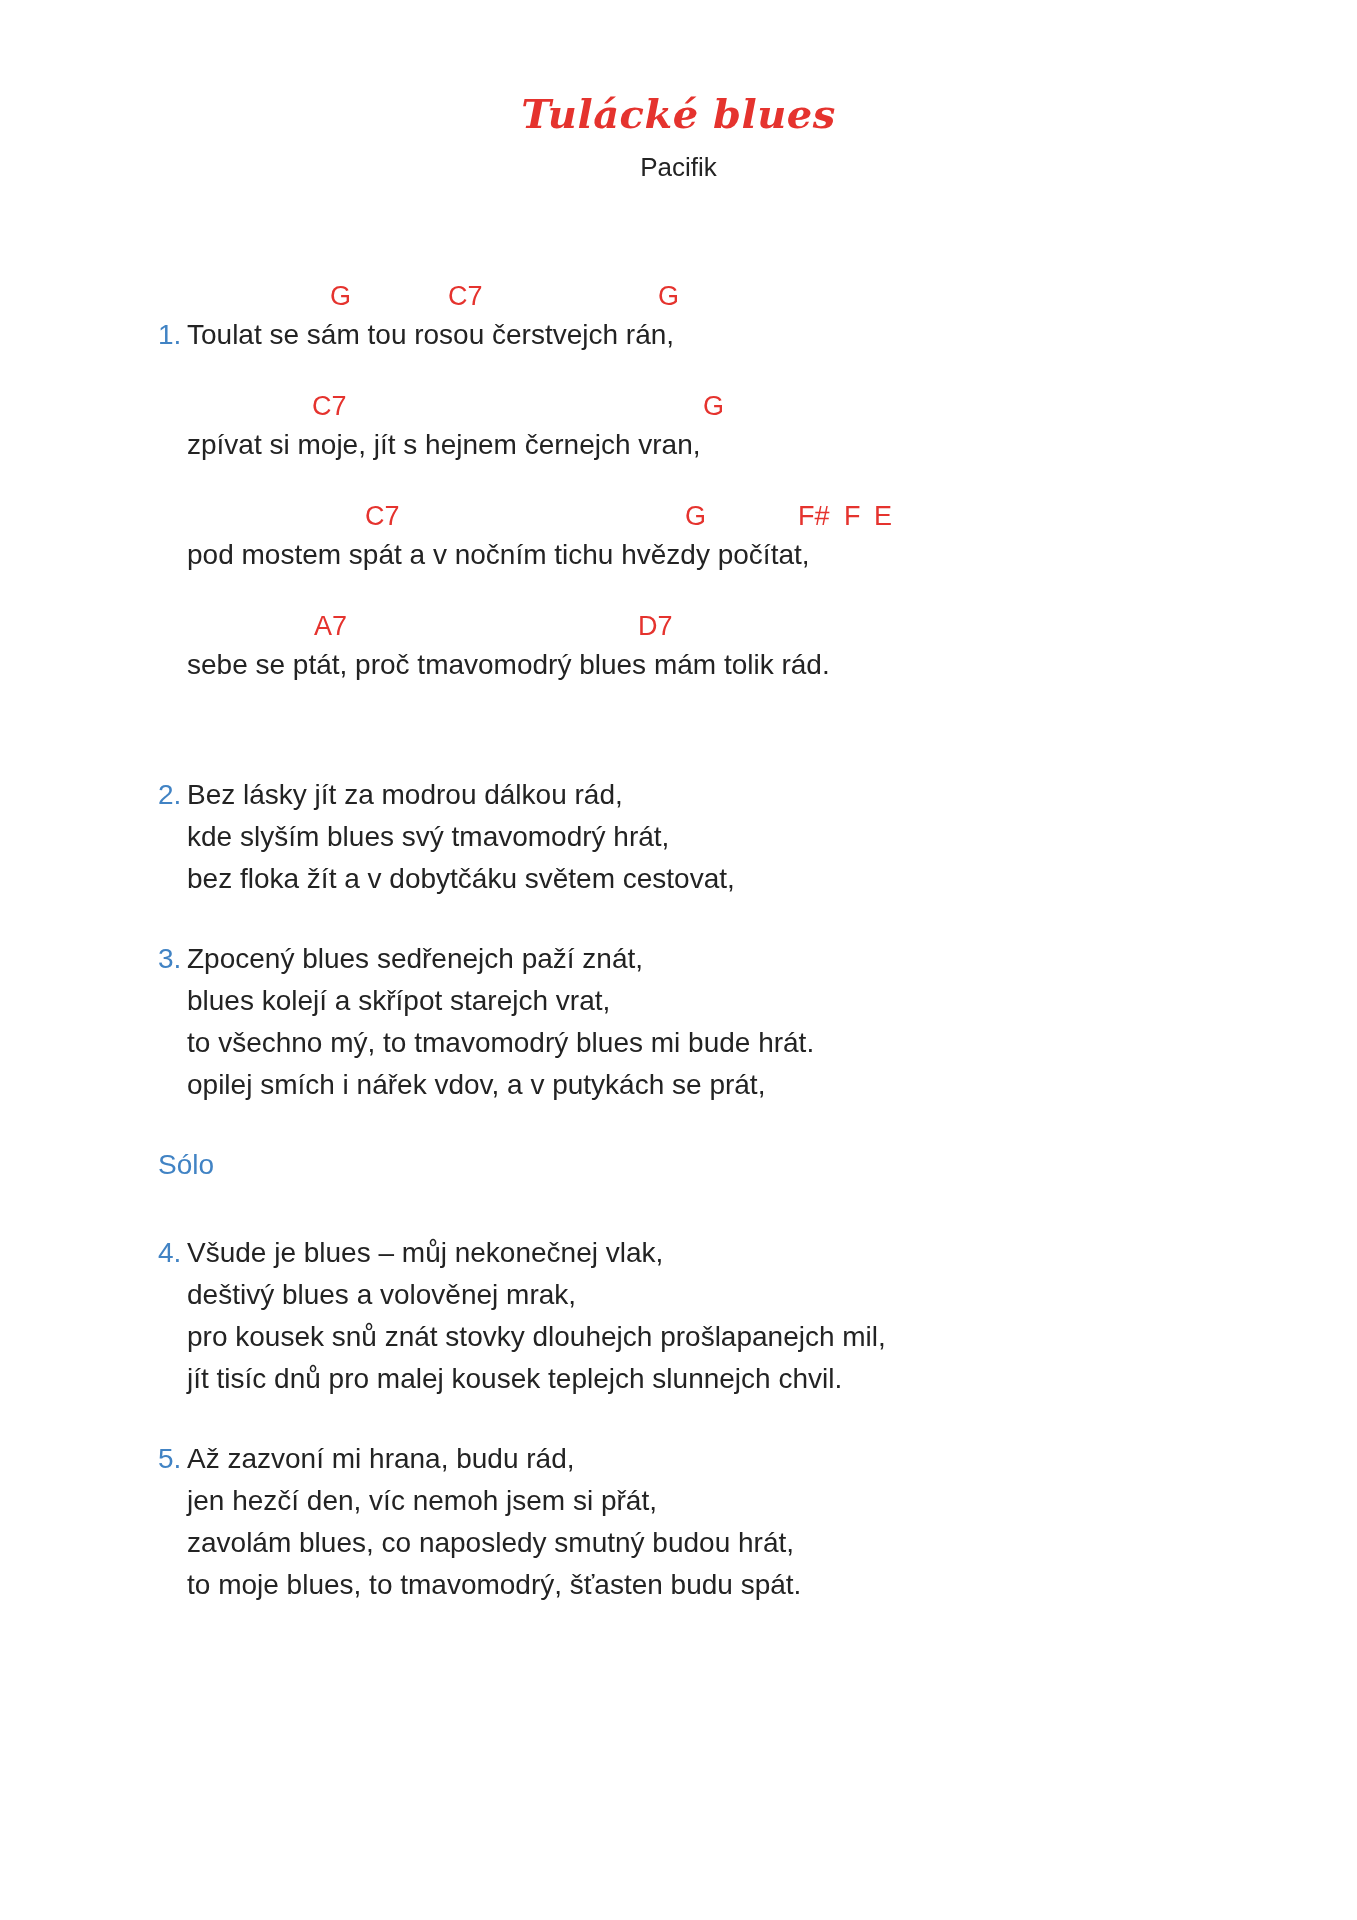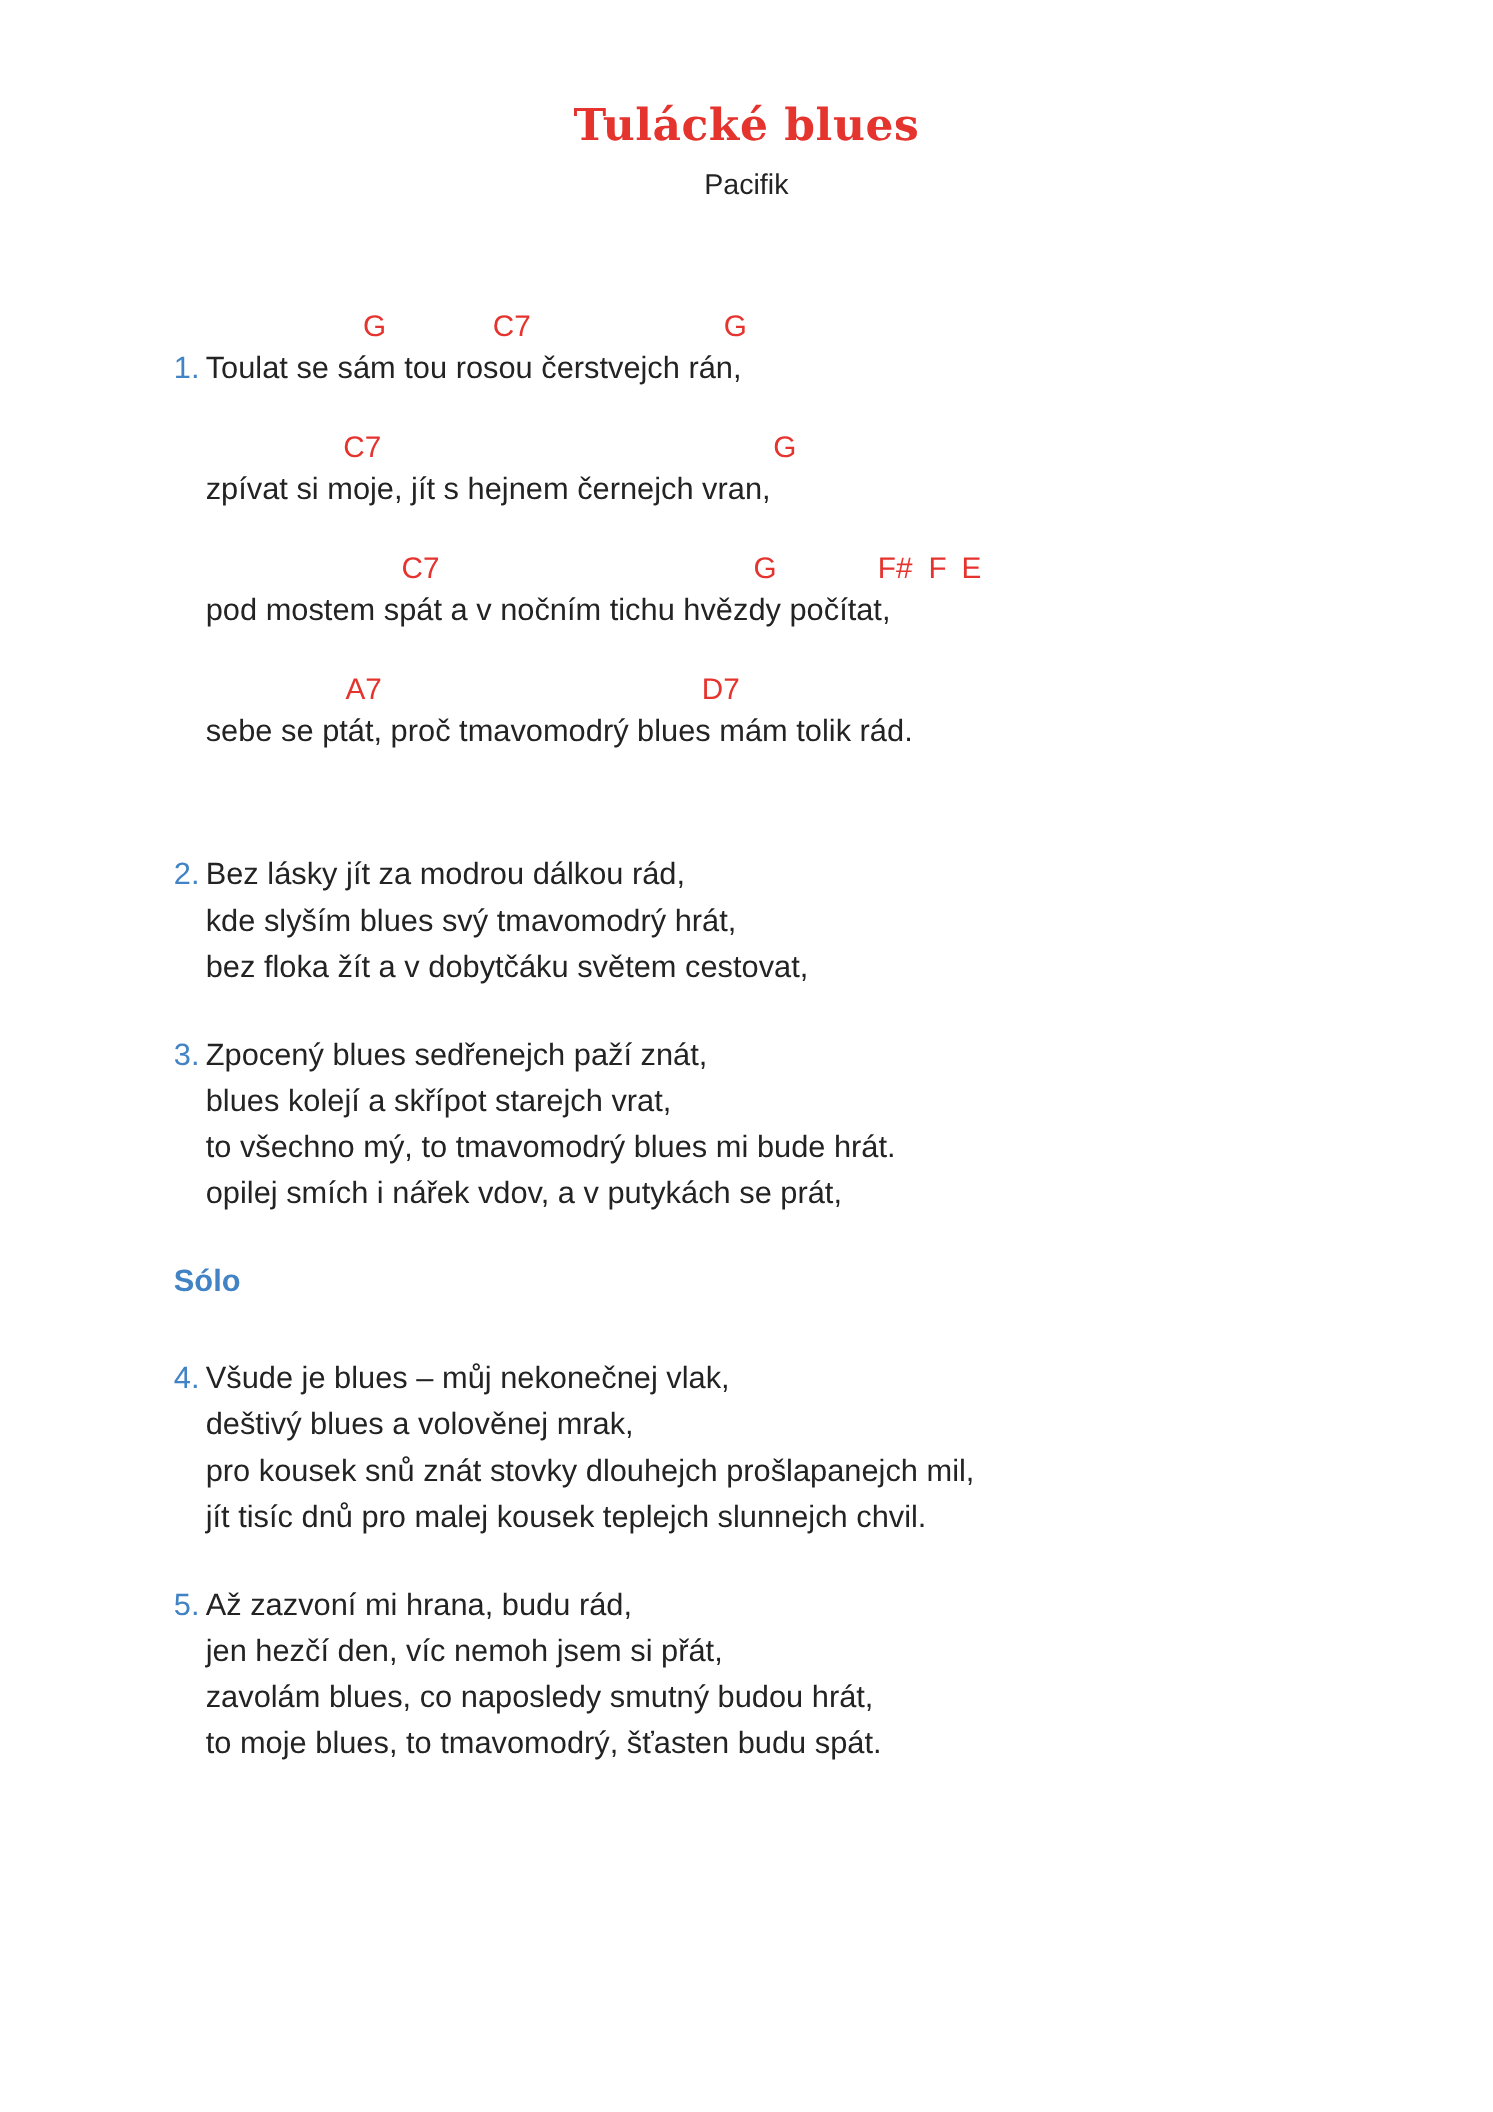--- a/index.html
+++ b/index.html
@@ -14,20 +14,21 @@
   .header {
     position:absolute; left:0; right:0; top:92px;
     text-align:center;
   }
   .title {
     font-family:"DejaVu Serif", serif;
     font-weight:bold;
     font-size:40px; line-height:44px;
     color:var(--title_red, #e5332e);
     letter-spacing:0.5px;
+    font-style:italic;
   }
   .subtitle {
     font-size:26px; line-height:34px; margin-top:14px;
     color:var(--text_black, #232323);
   }
   .content {
     position:absolute; left:158px; top:0; right:40px;
     padding-top:278px;
   }
   .chord-row {
@@ -48,21 +49,20 @@
     display:inline-block; width:29px;
     color:var(--accent_blue, #4183c4);
   }
   .pair { margin-bottom:32px; }
   .verse { margin-bottom:38px; }
   .verse-1 { margin-bottom:88px; }
   .solo {
     font-size:28px; line-height:42px;
     color:var(--accent_blue, #4183c4);
     margin:0 0 46px 0;
-    font-weight:bold;
   }
 </style>
 </head>
 <body>
 
 <div class="page">
 
   <div class="header">
     <div class="title">Tulácké blues</div>
     <div class="subtitle">Pacifik</div>

